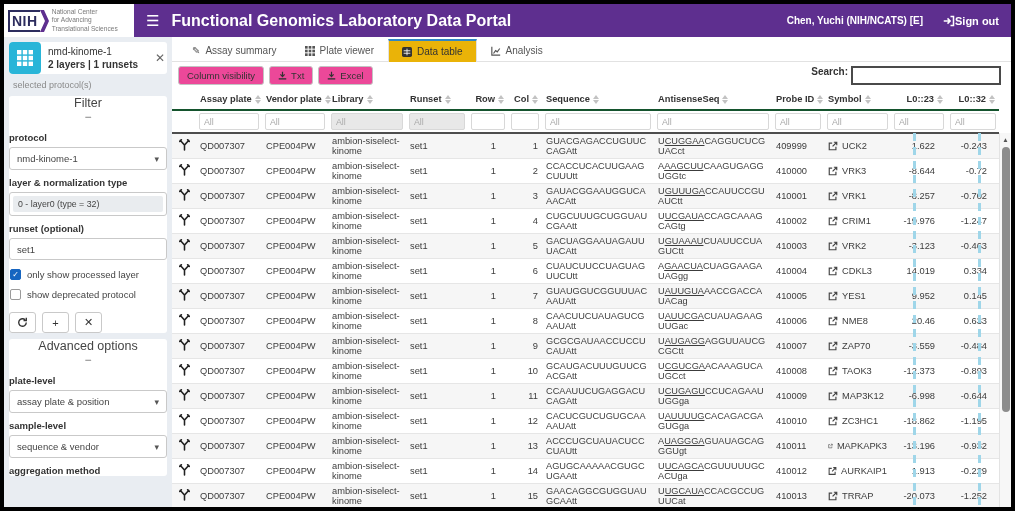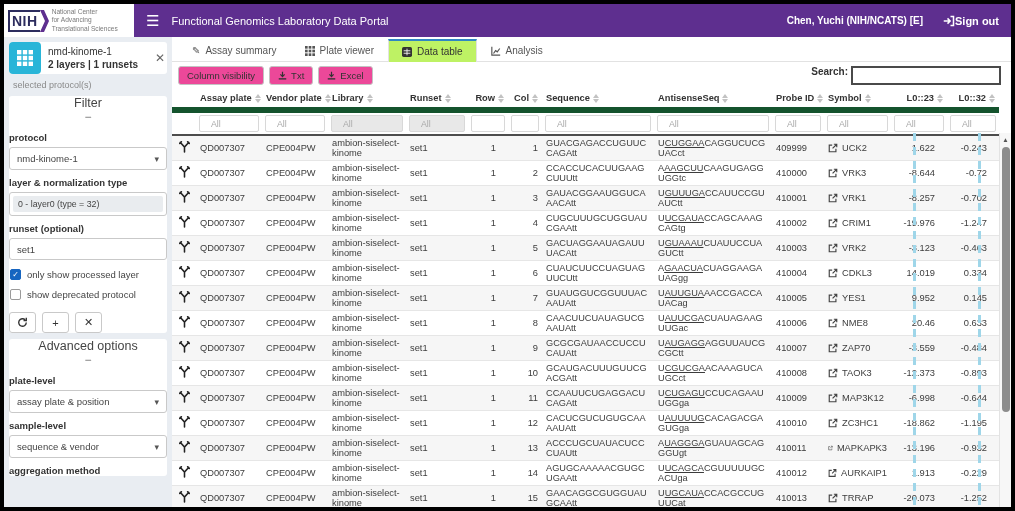--- a/index.html
+++ b/index.html
@@ -7,21 +7,21 @@
   body { border:4px solid #000; background:#fff; font-family:"Liberation Sans", sans-serif; color:#333; }
 
   
   .topbar { display:flex; height:33px; }
   .brand { width:130px; background:#fff; display:flex; align-items:center; padding:10px 4px; gap:3px; }
   .nih-mark { display:flex; align-items:center; }
   .nih-txt { font-weight:bold; font-size:14px; color:#2c2c5e; letter-spacing:.5px; border:2px solid #2c2c5e; padding:0 2px; border-right:none; height:22px; display:flex; align-items:center; }
   .org { font-size:6.6px; color:#7a7a7a; line-height:1.25; }
   .purple { flex:1; background:#5e2f8f; color:#fff; display:flex; align-items:center; padding:0 12px; gap:12px; }
   .hamburger { font-size:15px; cursor:pointer; }
-  .app-title { font-weight:normal; font-size:11px; }
+  .app-title { font-weight:bold; font-size:16px; }
   .top-right { margin-left:auto; display:flex; align-items:center; gap:20px; }
   .user { font-size:10px; font-weight:bold; }
   .signout { display:flex; align-items:center; font-size:11px; font-weight:bold; cursor:pointer; }
 
   
   .content { display:flex; height:470px; }
   .sidebar { width:168px; background:#e9edf2; padding:5px; overflow:hidden; }
   .main { flex:1; background:#fff; display:flex; flex-direction:column; }
 
   
@@ -42,41 +42,41 @@
   .textbox { border:1px solid #c9c9c9; border-radius:3px; height:22px; display:flex; align-items:center; padding:0 7px; font-size:9.5px; color:#444; }
   .chk-row { display:flex; align-items:center; gap:6px; margin:9px 1px 0; font-size:9.5px; color:#444; cursor:pointer; }
   .chk { width:11px; height:11px; border:1px solid #9a9a9a; border-radius:2px; background:#fff; flex:none; display:flex; align-items:center; justify-content:center; font-size:8px; color:#fff; }
   .chk.on { background:#1665c0; border-color:#1665c0; }
   .btn-row { display:flex; gap:6px; margin-top:12px; }
   .sm-btn { width:27px; height:21px; border:1px solid #c9c9c9; border-radius:3px; background:#fff; display:flex; align-items:center; justify-content:center; font-size:11px; color:#333; cursor:pointer; }
 
   
   .tabs { display:flex; align-items:flex-end; padding-left:6px; border-bottom:1px solid #e2e2e2; height:25px; background:#fff; }
   .tab { display:flex; align-items:center; gap:5px; font-size:10px; color:#555; padding:5px 13px; cursor:pointer; border:1px solid transparent; border-bottom:none; }
-  .tab.active { border-color:#e2e2e2; border-top:2px solid #3087c2; background:#bef264; margin-bottom:-1px; color:#333; }
+  .tab.active { border-color:#e2e2e2; border-top:2px solid #3087c2; background:#eab308; margin-bottom:-1px; color:#333; }
   .tab svg, .tab .ticon { flex:none; }
 
   
   .toolbar { display:flex; align-items:center; gap:5px; padding:4px 6px; height:27px; }
   .tool-btn { display:flex; align-items:center; gap:4px; border:1px solid #c3c3c3; border-radius:3px; background:#ec4899; font-size:9.5px; color:#333; padding:3px 8px; cursor:pointer; }
   .search-group { margin-left:auto; margin-right:4px; display:flex; gap:3px; }
   .search-label { font-size:10px; font-weight:bold; }
   .search-input { width:150px; height:19px; border:2px solid #4a4a4a; font-size:10px; padding:0 4px; }
 
   
   .table-wrap { position:relative; height:418px; overflow:hidden; }
   table.dt { border-collapse:collapse; table-layout:fixed; width:827px; font-size:9.3px; }
-  .dt th { font-weight:bold; font-size:9.3px; text-align:left; padding:3px 4px; height:21px; border-bottom:6px solid #14532d; white-space:nowrap; }
+  .dt th { font-weight:bold; font-size:9.3px; text-align:left; padding:3px 4px; height:21px; border-bottom:2px solid #14532d; white-space:nowrap; }
   .dt th.num, .dt td.num { text-align:right; }
   .dt th .sort { display:inline-flex; flex-direction:column; vertical-align:middle; margin-left:3px; gap:1px; }
   .sort i { width:0; height:0; border-left:3px solid transparent; border-right:3px solid transparent; display:block; }
   .sort .up { border-bottom:4px solid #c2c2c2; }
   .sort .dn { border-top:4px solid #c2c2c2; }
   .filter-row td { padding:2px 3px; height:23px; border-bottom:2px solid #4d4d4d; }
-  .filter-row input { width:100%; height:17px; border:1px solid #d8d8d8; border-radius:2px; font-size:8.8px; padding:0 11px; color:#555; background:#fff; }
+  .filter-row input { width:100%; height:17px; border:1px solid #d8d8d8; border-radius:2px; font-size:8.8px; padding:0 4px; color:#555; background:#fff; }
   .filter-row input::placeholder { color:#aaa; }
   .filter-row input.dis { background:#e8e8e8; }
   .dt tbody td { padding:2px 4px; height:25px; border-bottom:1px solid #e6e6e6; color:#3c3c3c; word-wrap:break-word; }
   .dt tbody tr:nth-child(odd) td { background:#f6f6f6; }
   .c-icon { text-align:center; }
   .c-seq, .c-anti { font-size:9.2px; letter-spacing:0; }
   .ul { text-decoration:underline; }
   .sym-cell { display:flex; align-items:center; gap:4px; }
   .num-pad { padding-right:12px !important; }
 

